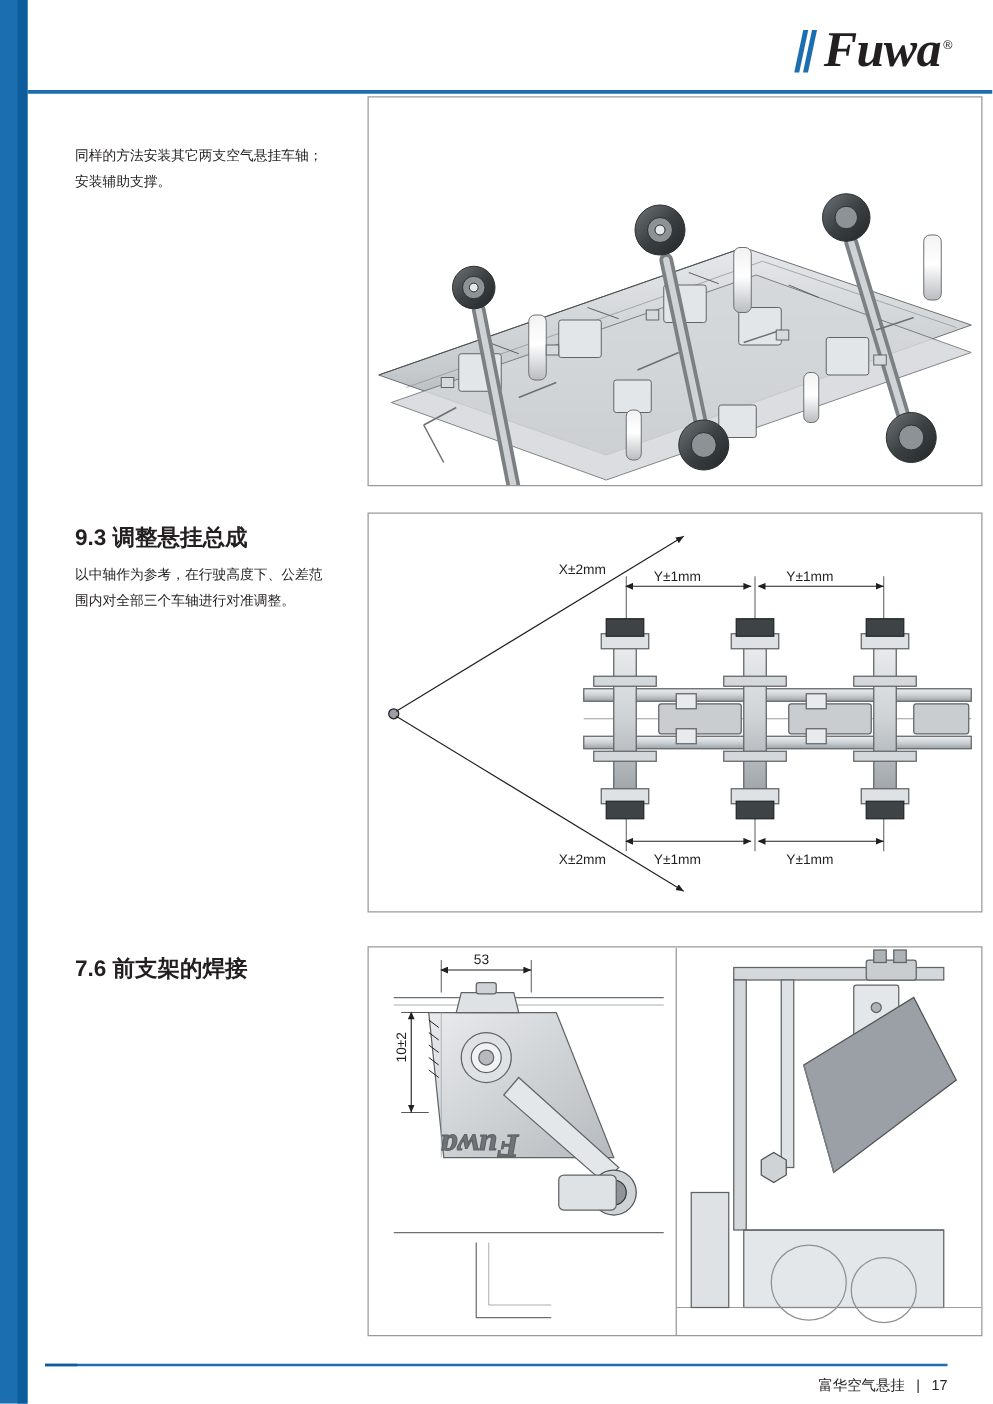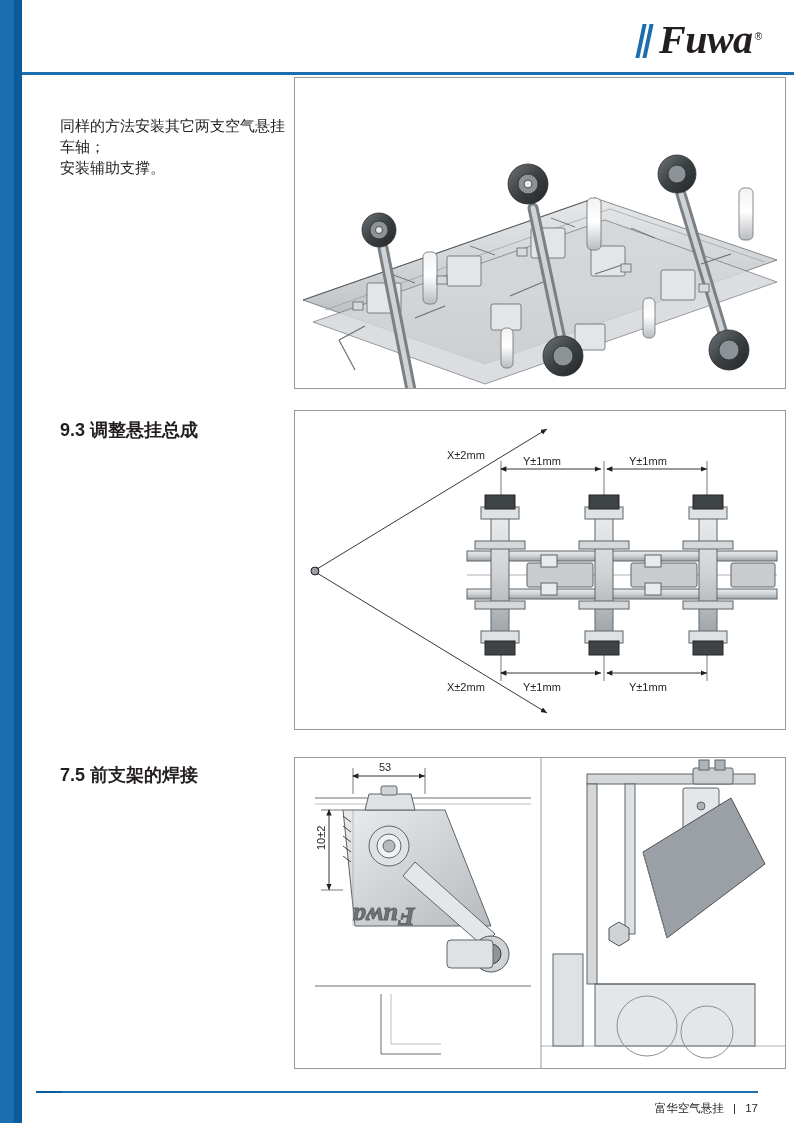--- a/index.html
+++ b/index.html
@@ -108,21 +108,21 @@
     font-size: 12.5px;
     line-height: 21px;
     color: #231f20;
   }
   .sec-head {
     font-weight: bold;
     font-size: 18px;
     margin-bottom: 9px;
   }
   .sec-body {
-    font-size: 15px;
+    font-size: 11px;
     line-height: 21px;
   }
   
   .figure {
     position: absolute;
     border: 1px solid #9a9a9a;
     background: #ffffff;
     overflow: hidden;
   }
   .fig1 { left: 272px; top: 2px; width: 490px; height: 310px; }
@@ -185,24 +185,26 @@
 
   <div class="content">
 
     <div class="text-col" style="top:40px;">
       <div class="sec-body" style="white-space:pre-line;">同样的方法安装其它两支空气悬挂车轴；
 安装辅助支撑。</div>
     </div>
 
     <div class="text-col" style="top:345px;">
       <div class="sec-head">9.3 调整悬挂总成</div>
+      <div class="sec-body" style="white-space:pre-line;">以中轴作为参考，在行驶高度下、公差范
+围内对全部三个车轴进行对准调整。</div>
     </div>
 
     <div class="text-col" style="top:690px;">
-      <div class="sec-head">7.5 前支架的焊接</div>
+      <div class="sec-head">7.6 前支架的焊接</div>
     </div>
 
     <div class="figure fig1">
       <svg class="fig-svg" viewBox="0 0 490 310" xmlns="http://www.w3.org/2000/svg">
         <defs>
           <linearGradient id="tube" x1="0" y1="0" x2="0" y2="1">
             <stop offset="0%" stop-color="#f2f2f2"></stop>
             <stop offset="45%" stop-color="#ffffff"></stop>
             <stop offset="100%" stop-color="#b9bcc0"></stop>
           </linearGradient>

